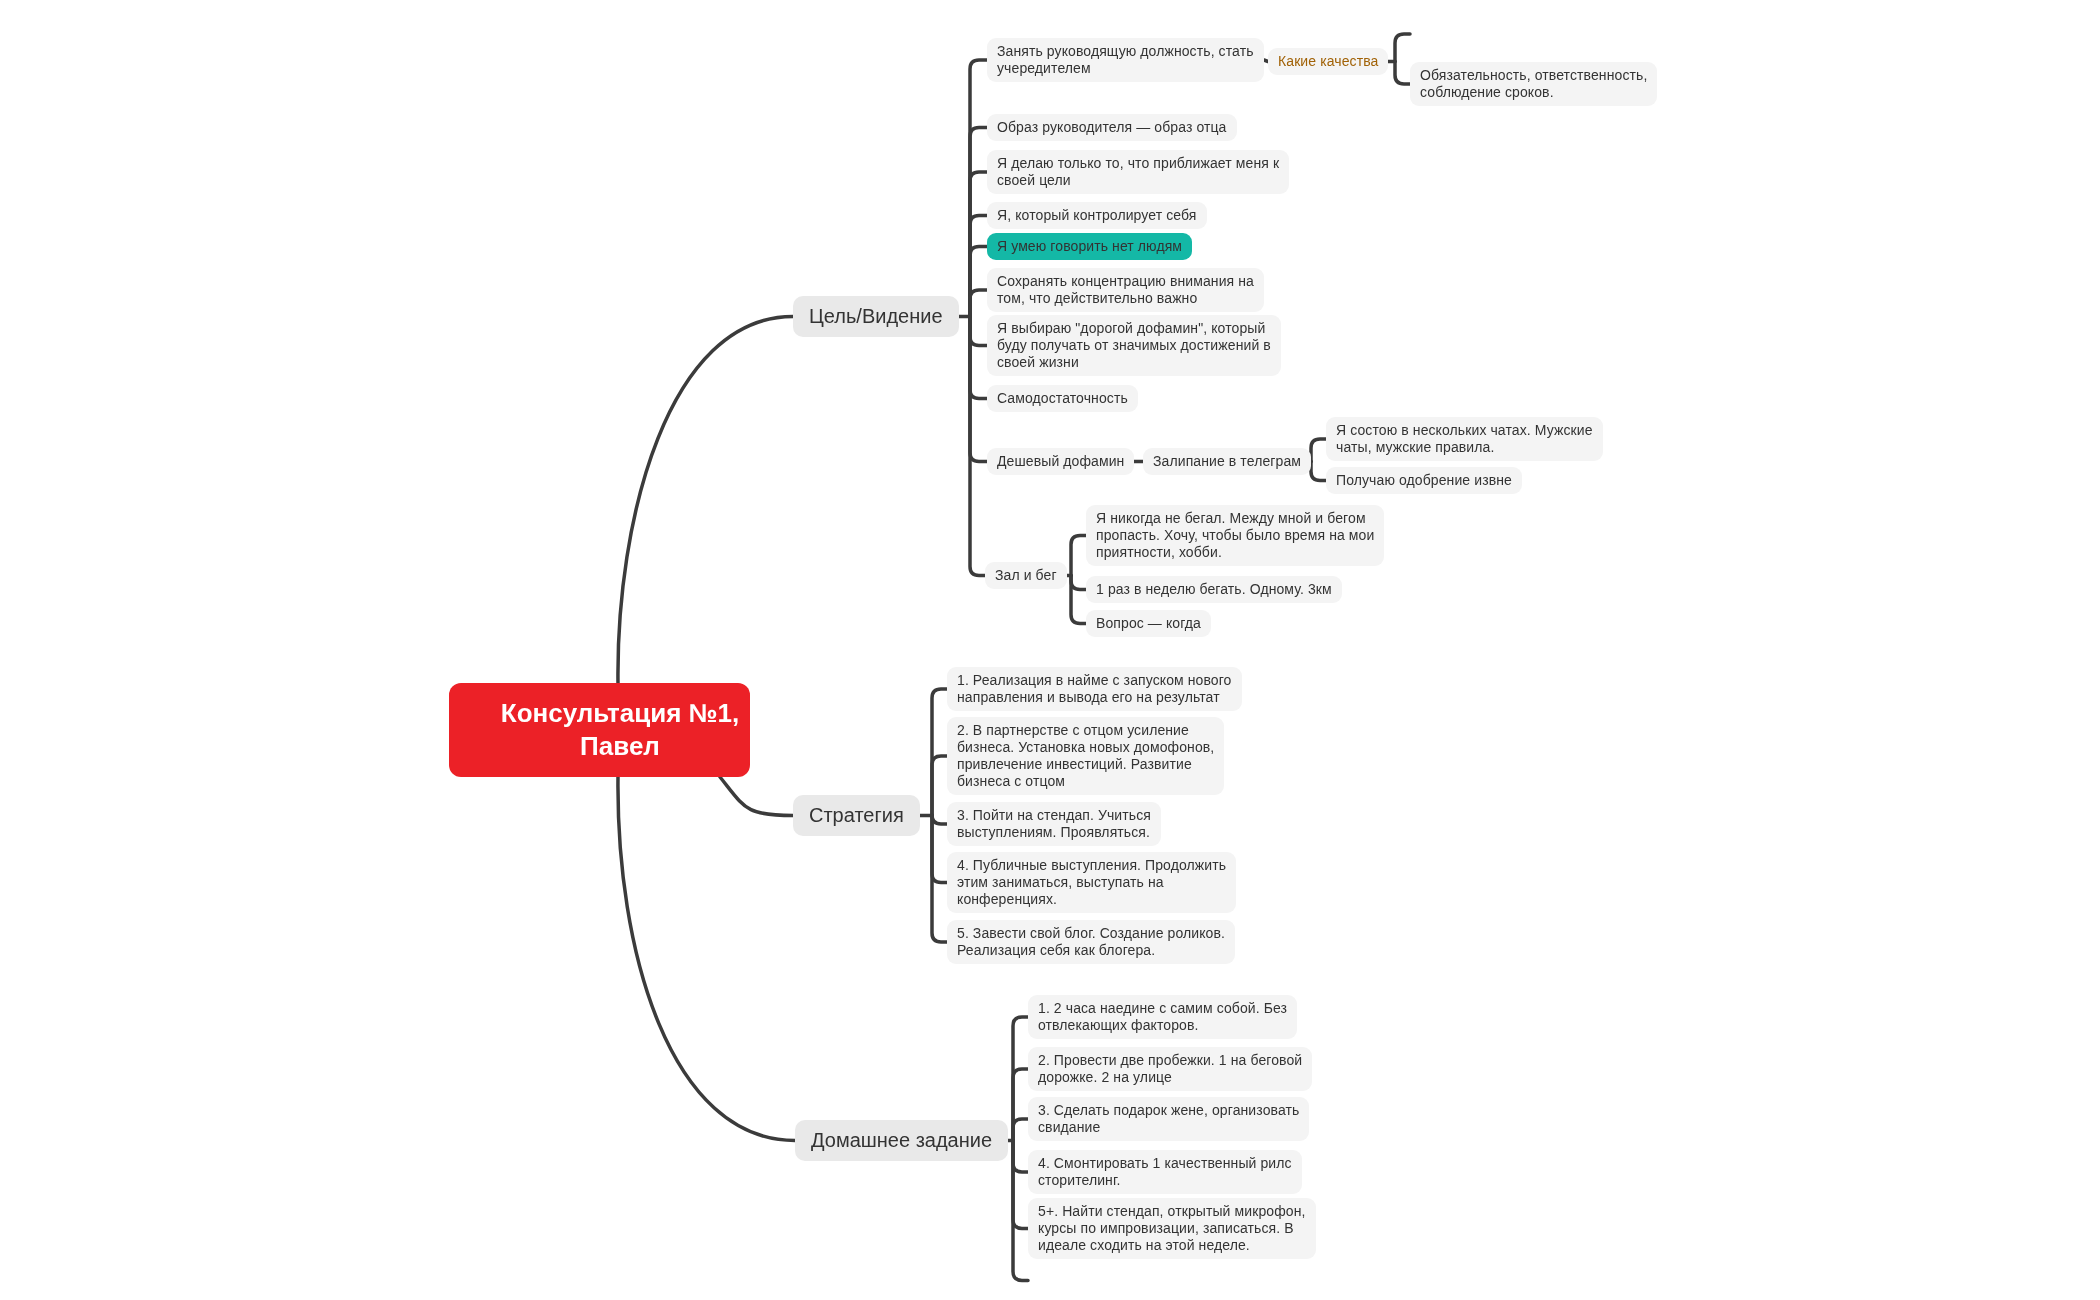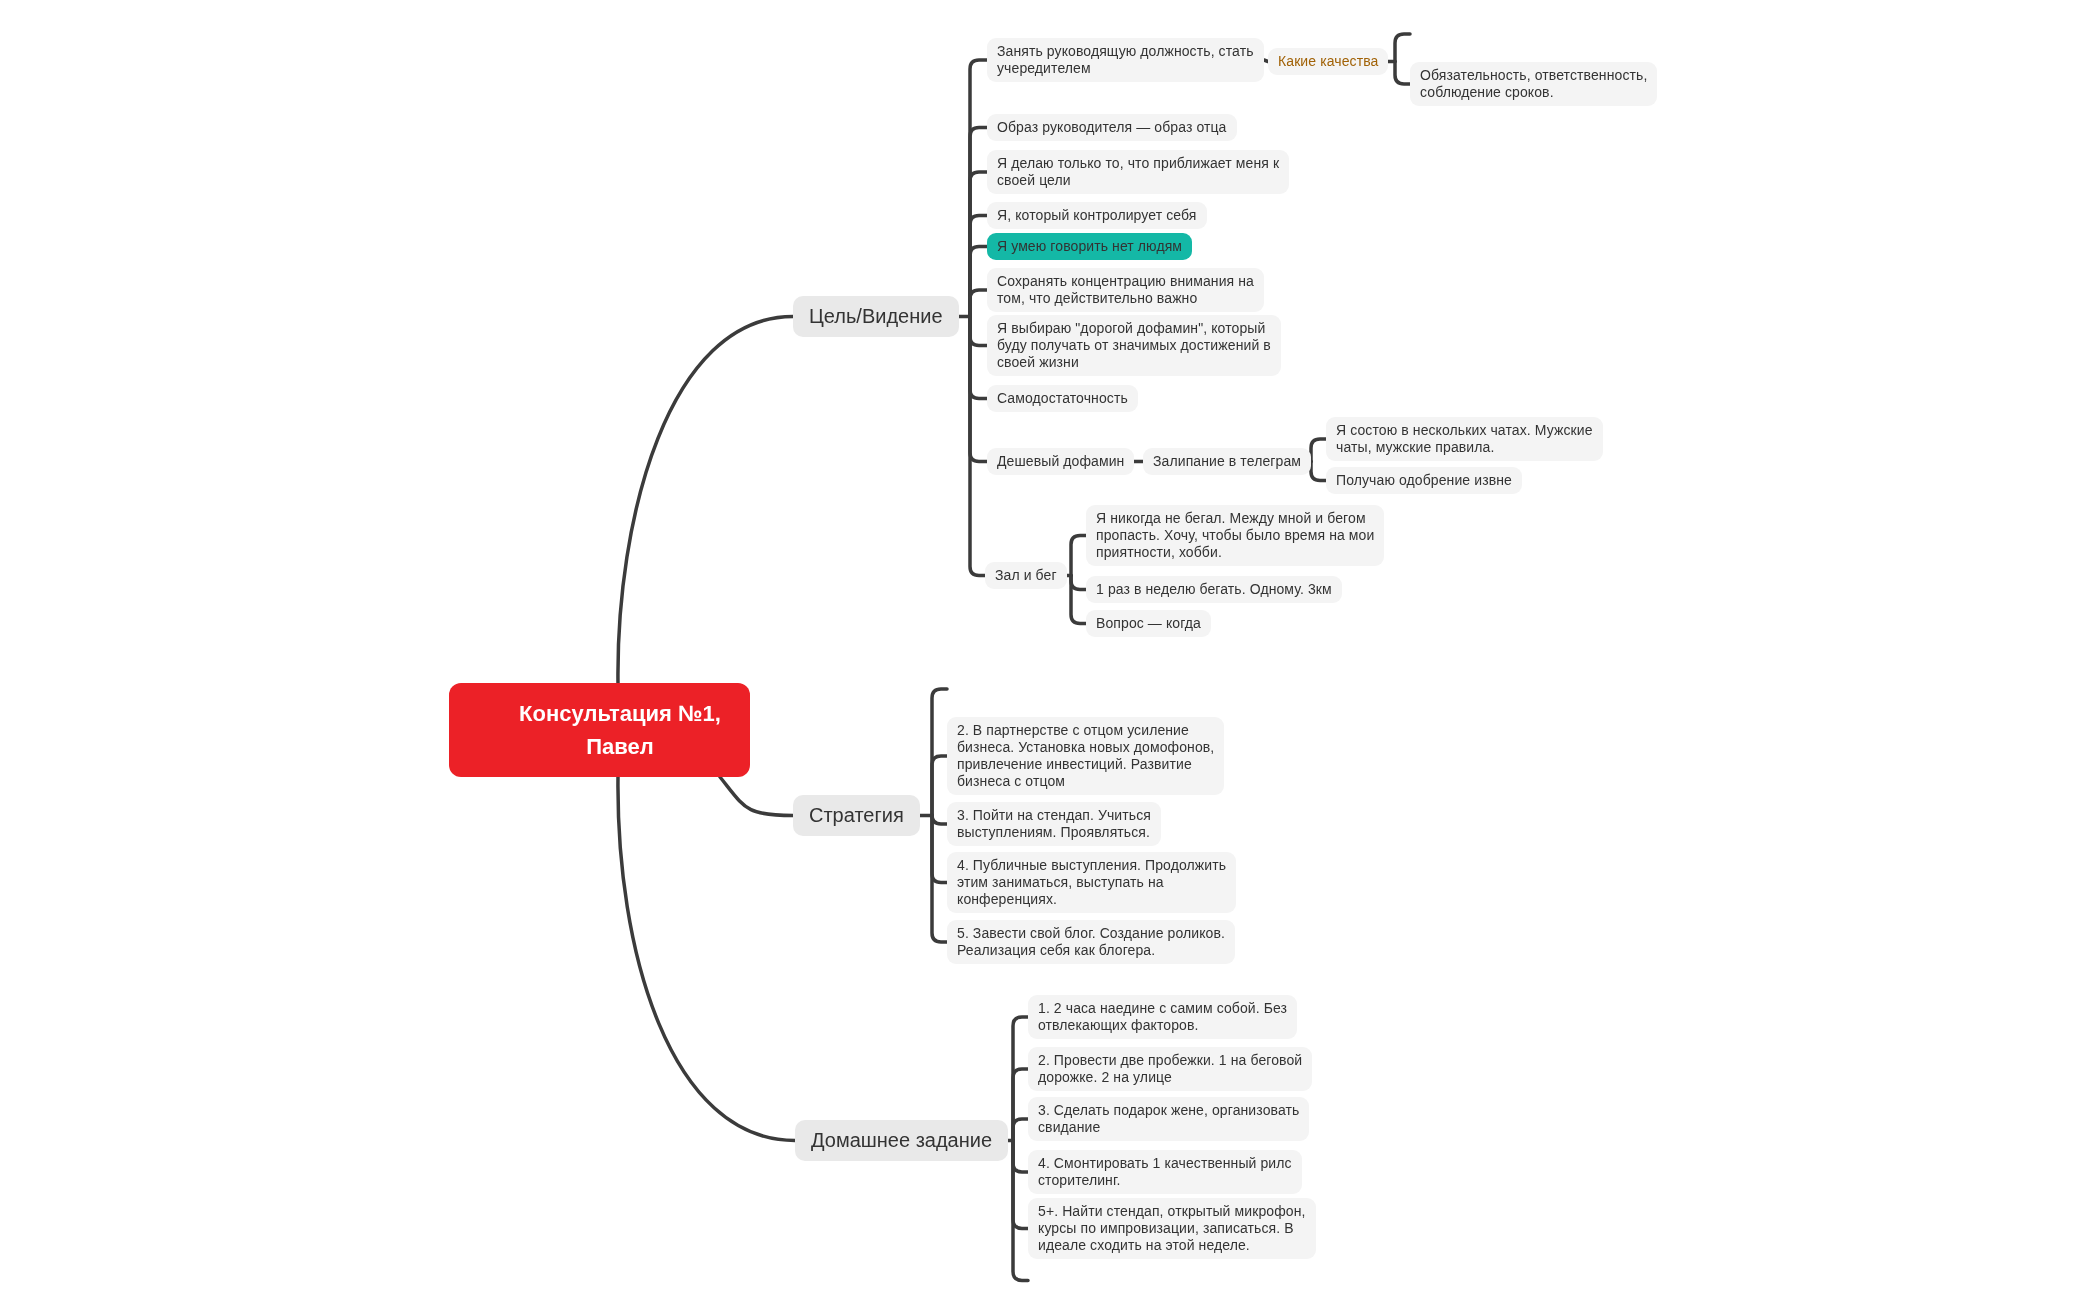--- a/index.html
+++ b/index.html
@@ -15,21 +15,21 @@
   }
   .leaf {
     font-size:14px; line-height:17px; padding:5px 10px;
     letter-spacing:0.1px;
   }
   .branch {
     font-size:20px; line-height:25px; padding:8px 16px; border-radius:10px;
   }
   .root-node {
     width:301px; height:94px; border-radius:12px;
-    font-size:22px; line-height:33px; font-weight:bold;
+    font-size:26px; line-height:33px; font-weight:bold;
     display:flex; align-items:center; justify-content:center;
     text-align:center; white-space:pre-line;padding-left:41px;
   }
 </style>
 </head>
 <body>
 
 <div id="canvas" style="background: rgb(255, 255, 255);">
   <svg id="wires" width="2100" height="1300" viewBox="0 0 2100 1300">
       <path d="M 959 316.5 L 970 316.5" stroke="#3b3b3b"></path>
@@ -96,20 +96,22 @@
     <div class="node leaf" style="left: 1326px; top: 417px; background: rgb(244, 244, 244); color: rgb(51, 51, 51);">Я состою в нескольких чатах. Мужские
 чаты, мужские правила.</div>
     <div class="node leaf" style="left: 1326px; top: 467px; background: rgb(244, 244, 244); color: rgb(51, 51, 51);">Получаю одобрение извне</div>
     <div class="node leaf" style="left: 985px; top: 562px; background: rgb(244, 244, 244); color: rgb(51, 51, 51);">Зал и бег</div>
     <div class="node leaf" style="left: 1086px; top: 505px; background: rgb(244, 244, 244); color: rgb(51, 51, 51);">Я никогда не бегал. Между мной и бегом
 пропасть. Хочу, чтобы было время на мои
 приятности, хобби.</div>
     <div class="node leaf" style="left: 1086px; top: 576px; background: rgb(244, 244, 244); color: rgb(51, 51, 51);">1 раз в неделю бегать. Одному. 3км</div>
     <div class="node leaf" style="left: 1086px; top: 610px; background: rgb(244, 244, 244); color: rgb(51, 51, 51);">Вопрос — когда</div>
     <div class="node branch" style="left: 793px; top: 795px; background: rgb(233, 233, 233); color: rgb(51, 51, 51);">Стратегия</div>
+    <div class="node leaf" style="left: 947px; top: 667px; background: rgb(244, 244, 244); color: rgb(51, 51, 51);">1. Реализация в найме с запуском нового
+направления и вывода его на результат</div>
     <div class="node leaf" style="left: 947px; top: 717px; background: rgb(244, 244, 244); color: rgb(51, 51, 51);">2. В партнерстве с отцом усиление
 бизнеса. Установка новых домофонов,
 привлечение инвестиций. Развитие
 бизнеса с отцом</div>
     <div class="node leaf" style="left: 947px; top: 802px; background: rgb(244, 244, 244); color: rgb(51, 51, 51);">3. Пойти на стендап. Учиться
 выступлениям. Проявляться.</div>
     <div class="node leaf" style="left: 947px; top: 852px; background: rgb(244, 244, 244); color: rgb(51, 51, 51);">4. Публичные выступления. Продолжить
 этим заниматься, выступать на
 конференциях.</div>
     <div class="node leaf" style="left: 947px; top: 920px; background: rgb(244, 244, 244); color: rgb(51, 51, 51);">5. Завести свой блог. Создание роликов.

